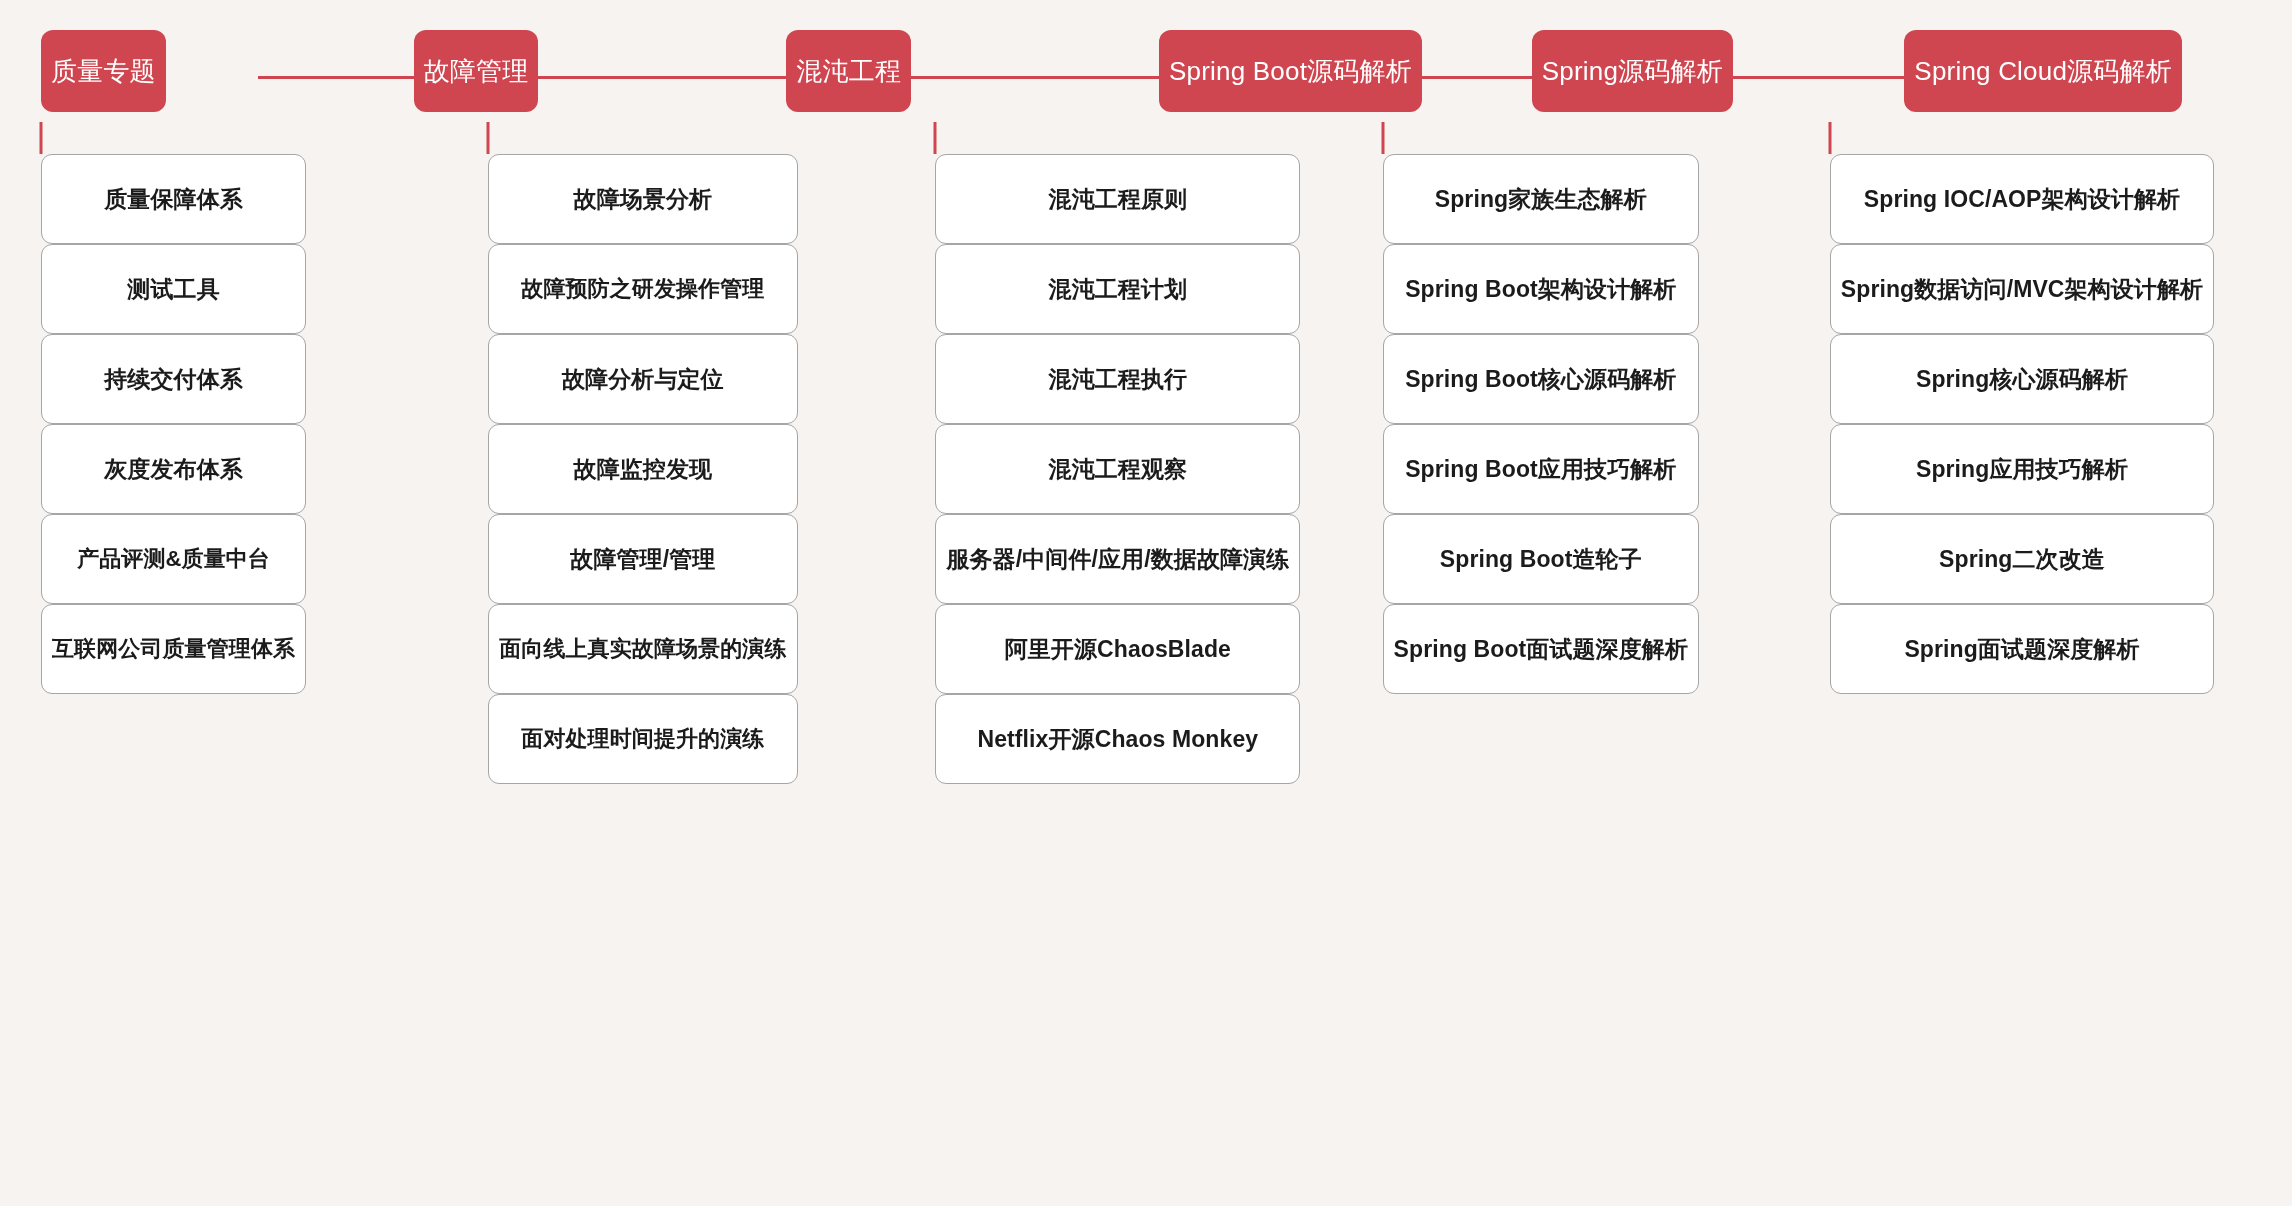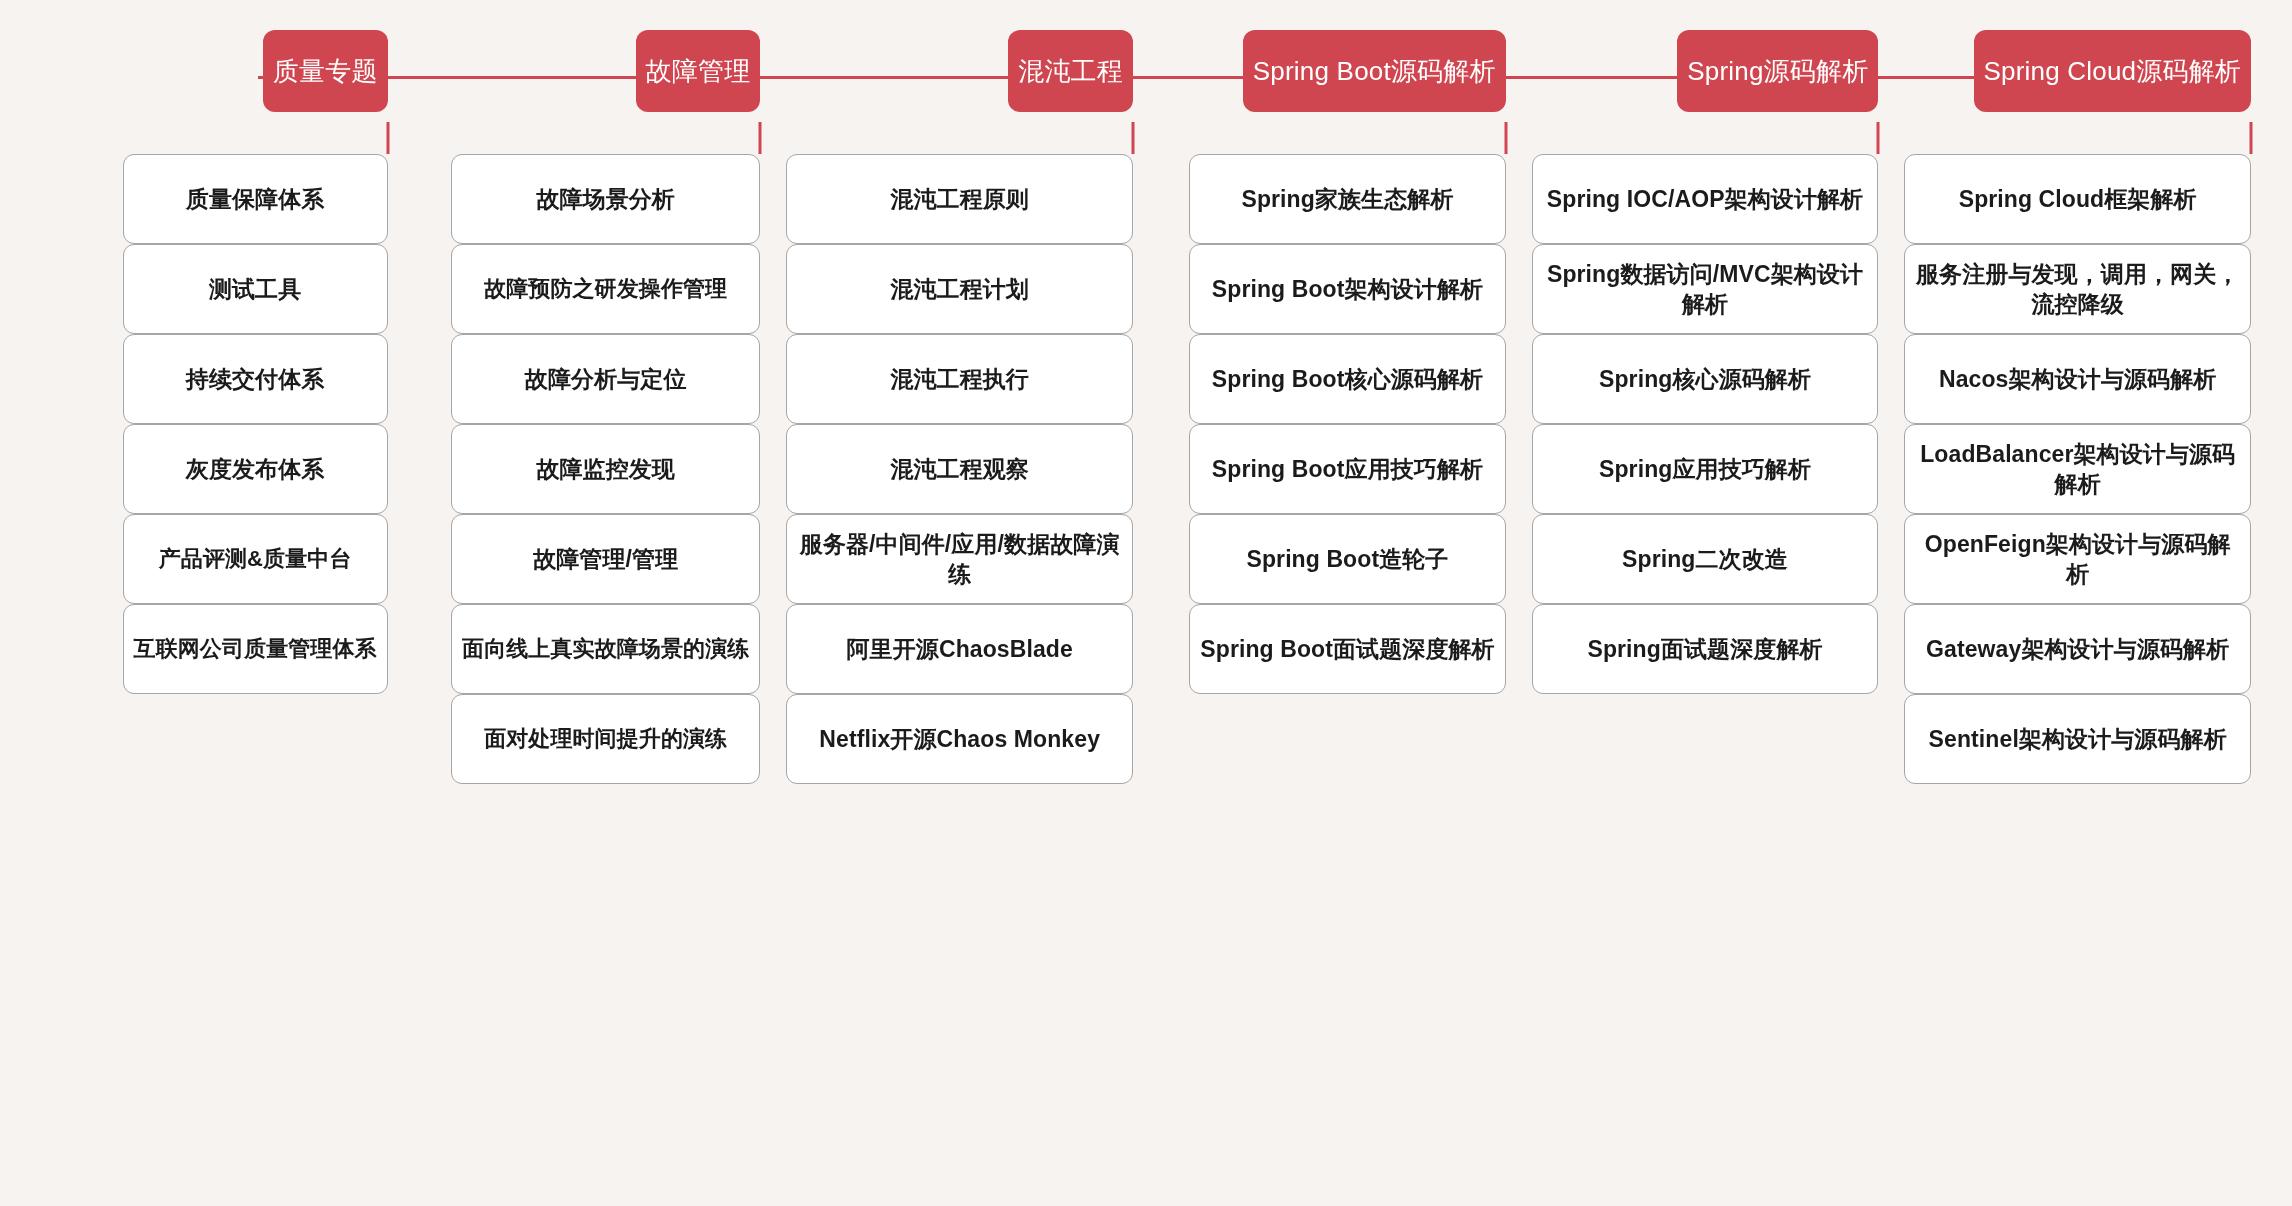--- a/index.html
+++ b/index.html
@@ -32,21 +32,21 @@
     z-index:0;
   }
 
   .col{
     position:relative;
     flex:1 1 0;
     min-width:0;
     margin:0 13px;
     display:flex;
     flex-direction:column;
-    align-items:flex-end;
+    align-items:flex-start;
   }
 
   .header-chip{
     position:relative;
     z-index:2;
     height:82px;
     border-radius:12px;
     background:#cf4650;
     color:#ffffff;
     display:flex;
@@ -189,27 +189,15 @@
       <div class="cards">
         <div class="card">Spring IOC/AOP架构设计解析</div>
         <div class="card">Spring数据访问/MVC架构设计解析</div>
         <div class="card">Spring核心源码解析</div>
         <div class="card">Spring应用技巧解析</div>
         <div class="card">Spring二次改造</div>
         <div class="card">Spring面试题深度解析</div>
       </div>
     </div>
 
-    <div class="col">
-      <div class="drop"></div>
-      <div class="cards">
-        <div class="card">Spring Cloud框架解析</div>
-        <div class="card">服务注册与发现，调用，网关，流控降级</div>
-        <div class="card">Nacos架构设计与源码解析</div>
-        <div class="card">LoadBalancer架构设计与源码解析</div>
-        <div class="card">OpenFeign架构设计与源码解析</div>
-        <div class="card">Gateway架构设计与源码解析</div>
-        <div class="card">Sentinel架构设计与源码解析</div>
-      </div>
-    </div>
 
   </div>
 </div>
 
 </body></html>

